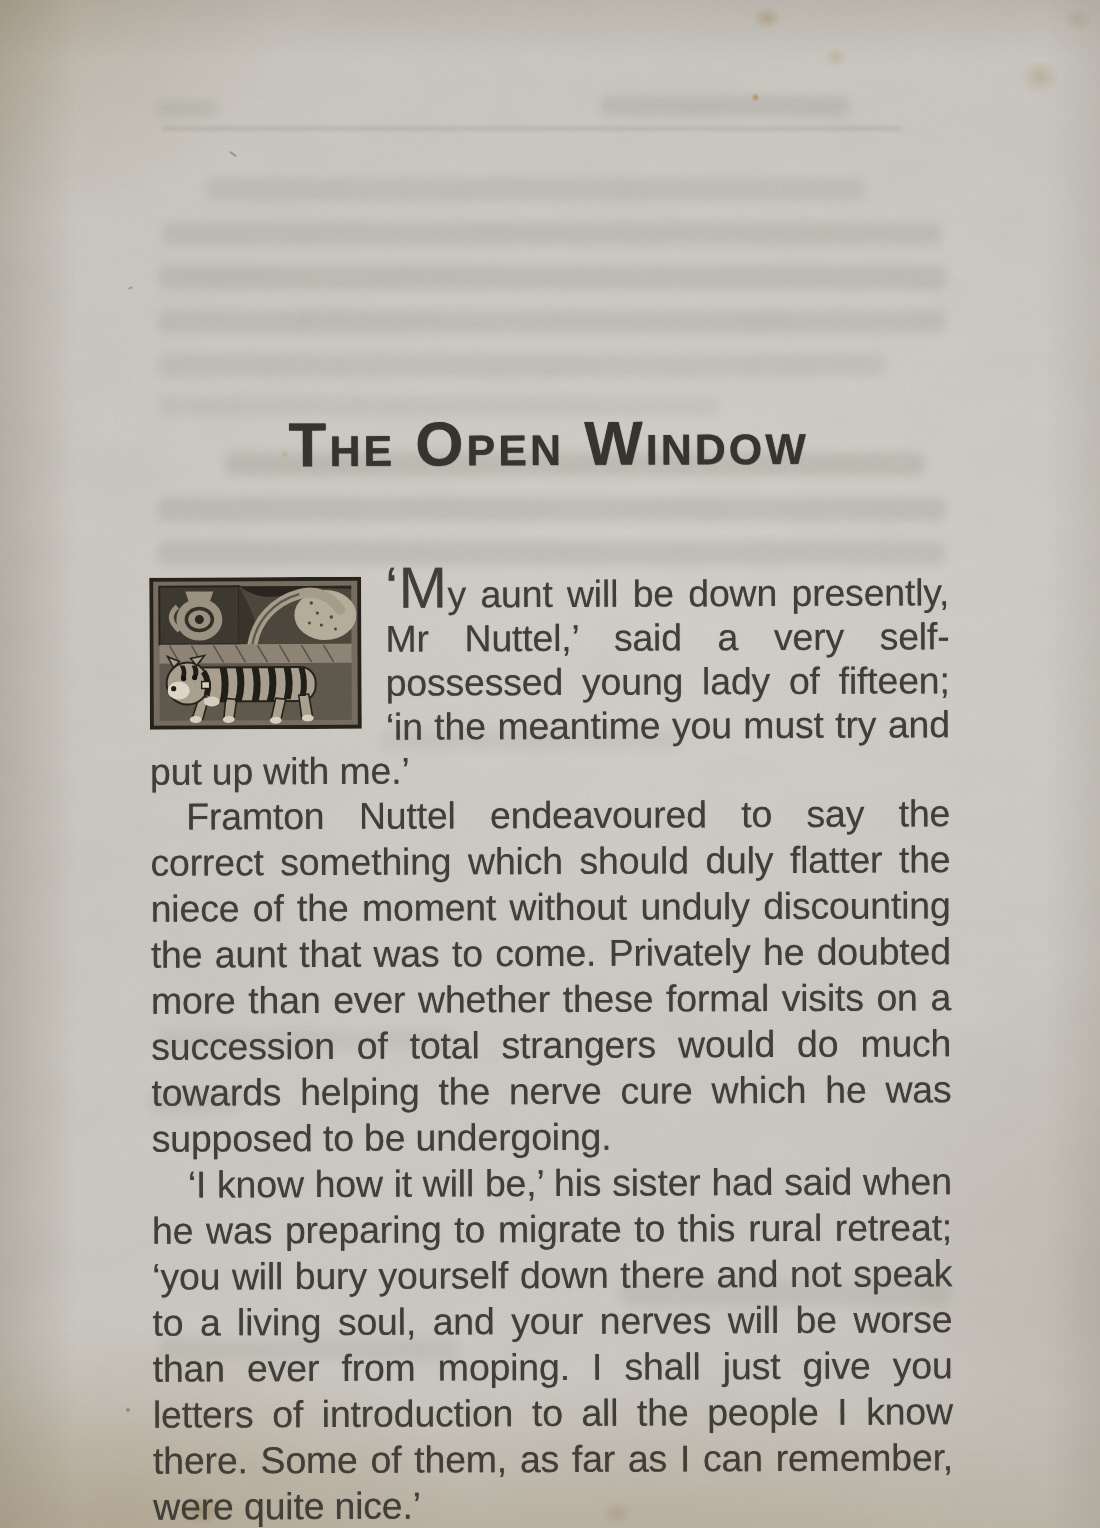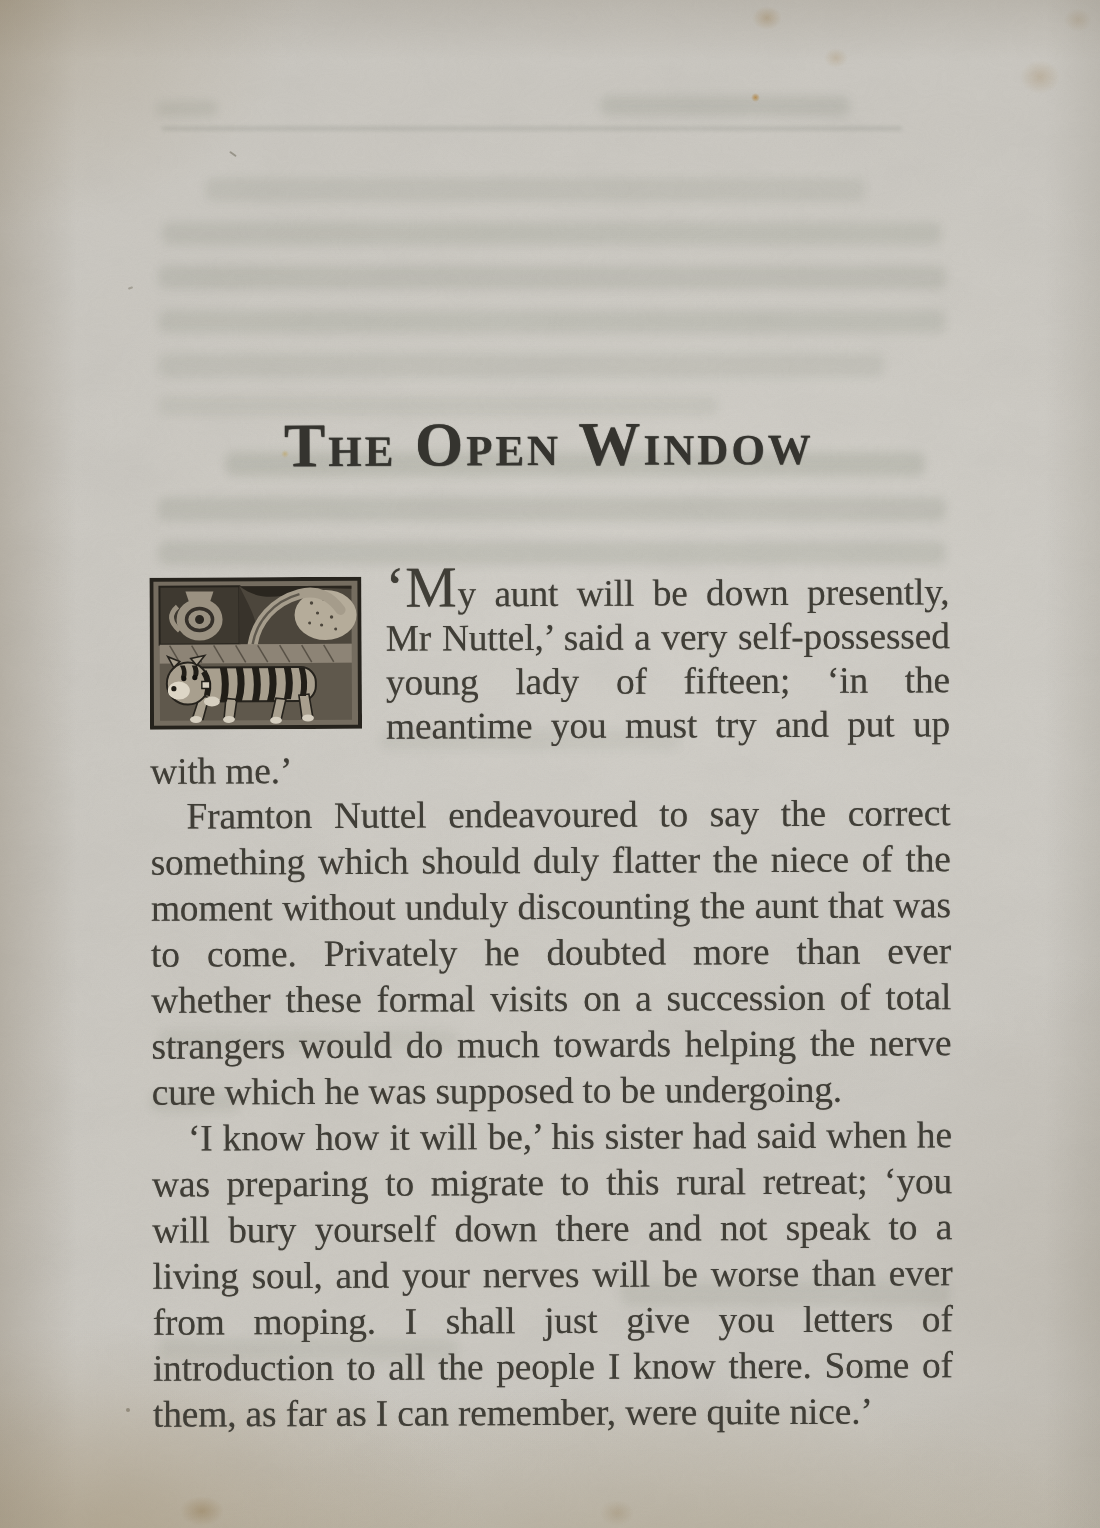--- a/index.html
+++ b/index.html
@@ -4,21 +4,21 @@
 <style>
   html,body{margin:0;padding:0;background:#8a857c;}
   .page{
     position:relative;
     width:1100px;height:1528px;
     overflow:hidden;
     background-color:var(--paper,#c9c6bf);
     background-image:
       radial-gradient(900px 700px at 62% 40%, rgba(238,236,230,0.22), rgba(238,236,230,0) 75%),
       radial-gradient(700px 500px at 40% 75%, rgba(215,211,200,0.18), rgba(215,211,200,0) 70%);
-    font-family:Liberation Serif, serif;
+    font-family:Liberation Sans, sans-serif;
   }
   .vignette{
     position:absolute;inset:0;pointer-events:none;z-index:5;
     background:
       radial-gradient(430px 330px at 0% 0%, rgba(146,128,96,0.30), rgba(146,128,96,0) 70%),
       radial-gradient(520px 280px at 10% 100%, rgba(148,126,88,0.32), rgba(148,126,88,0) 72%),
       radial-gradient(680px 300px at 60% 104%, rgba(150,132,96,0.22), rgba(150,132,96,0) 70%),
       radial-gradient(400px 500px at 102% 85%, rgba(140,128,106,0.18), rgba(140,128,106,0) 70%),
       linear-gradient(90deg, rgba(128,115,94,0.28), rgba(128,115,94,0) 7%),
       linear-gradient(270deg, rgba(125,118,104,0.16), rgba(125,118,104,0) 5%),

